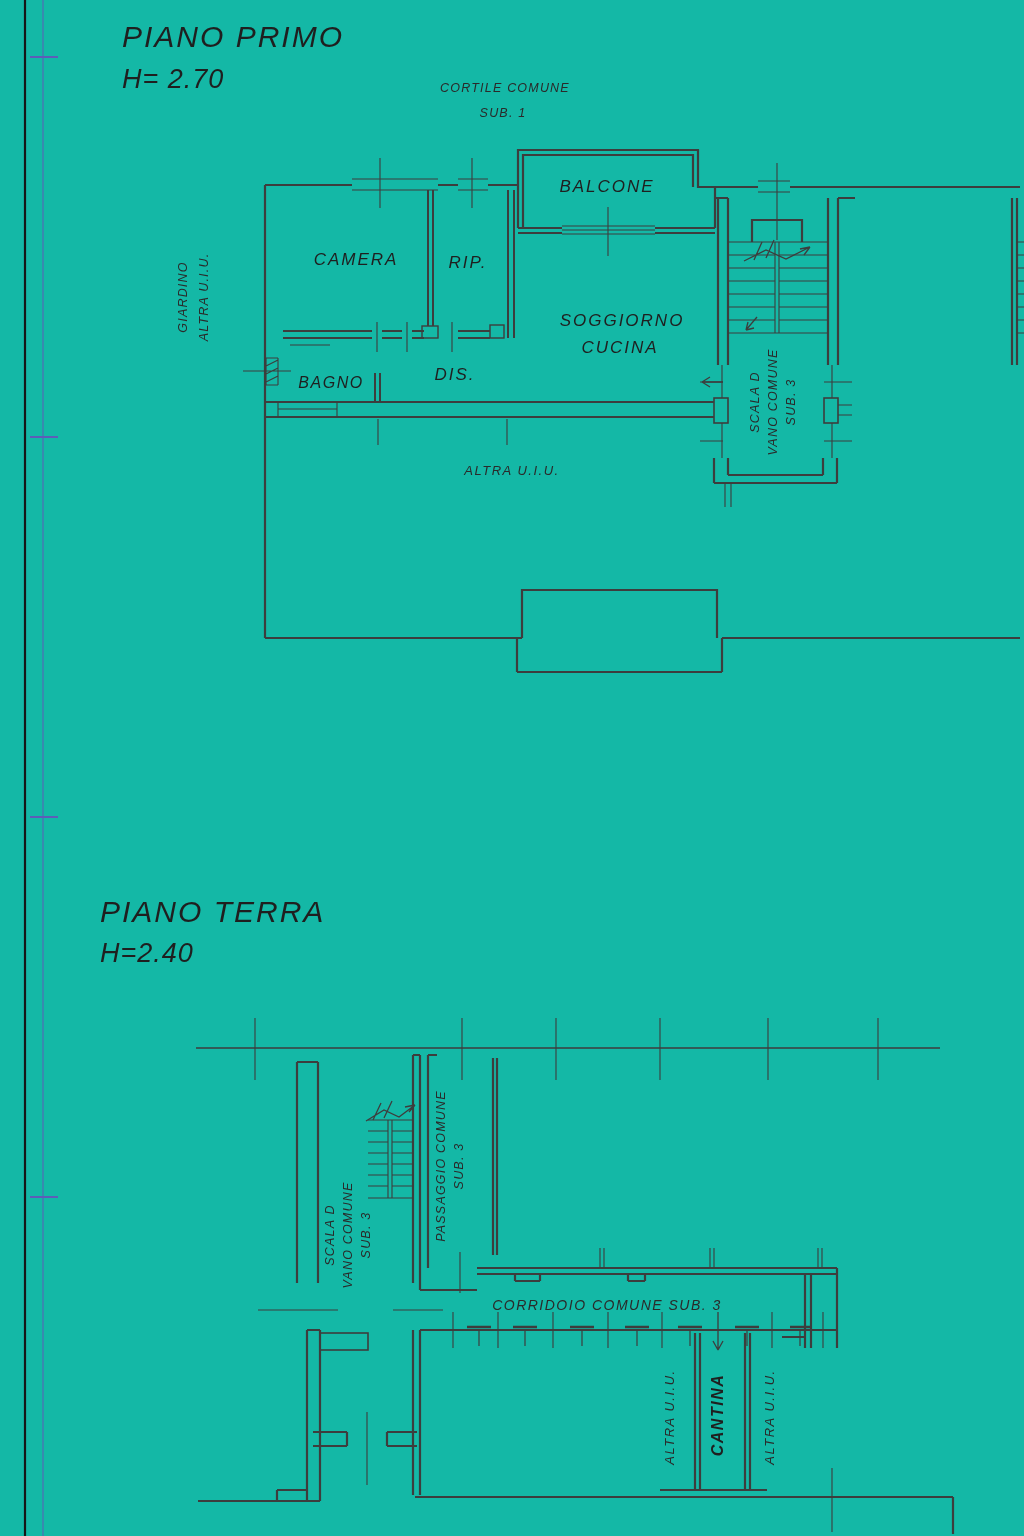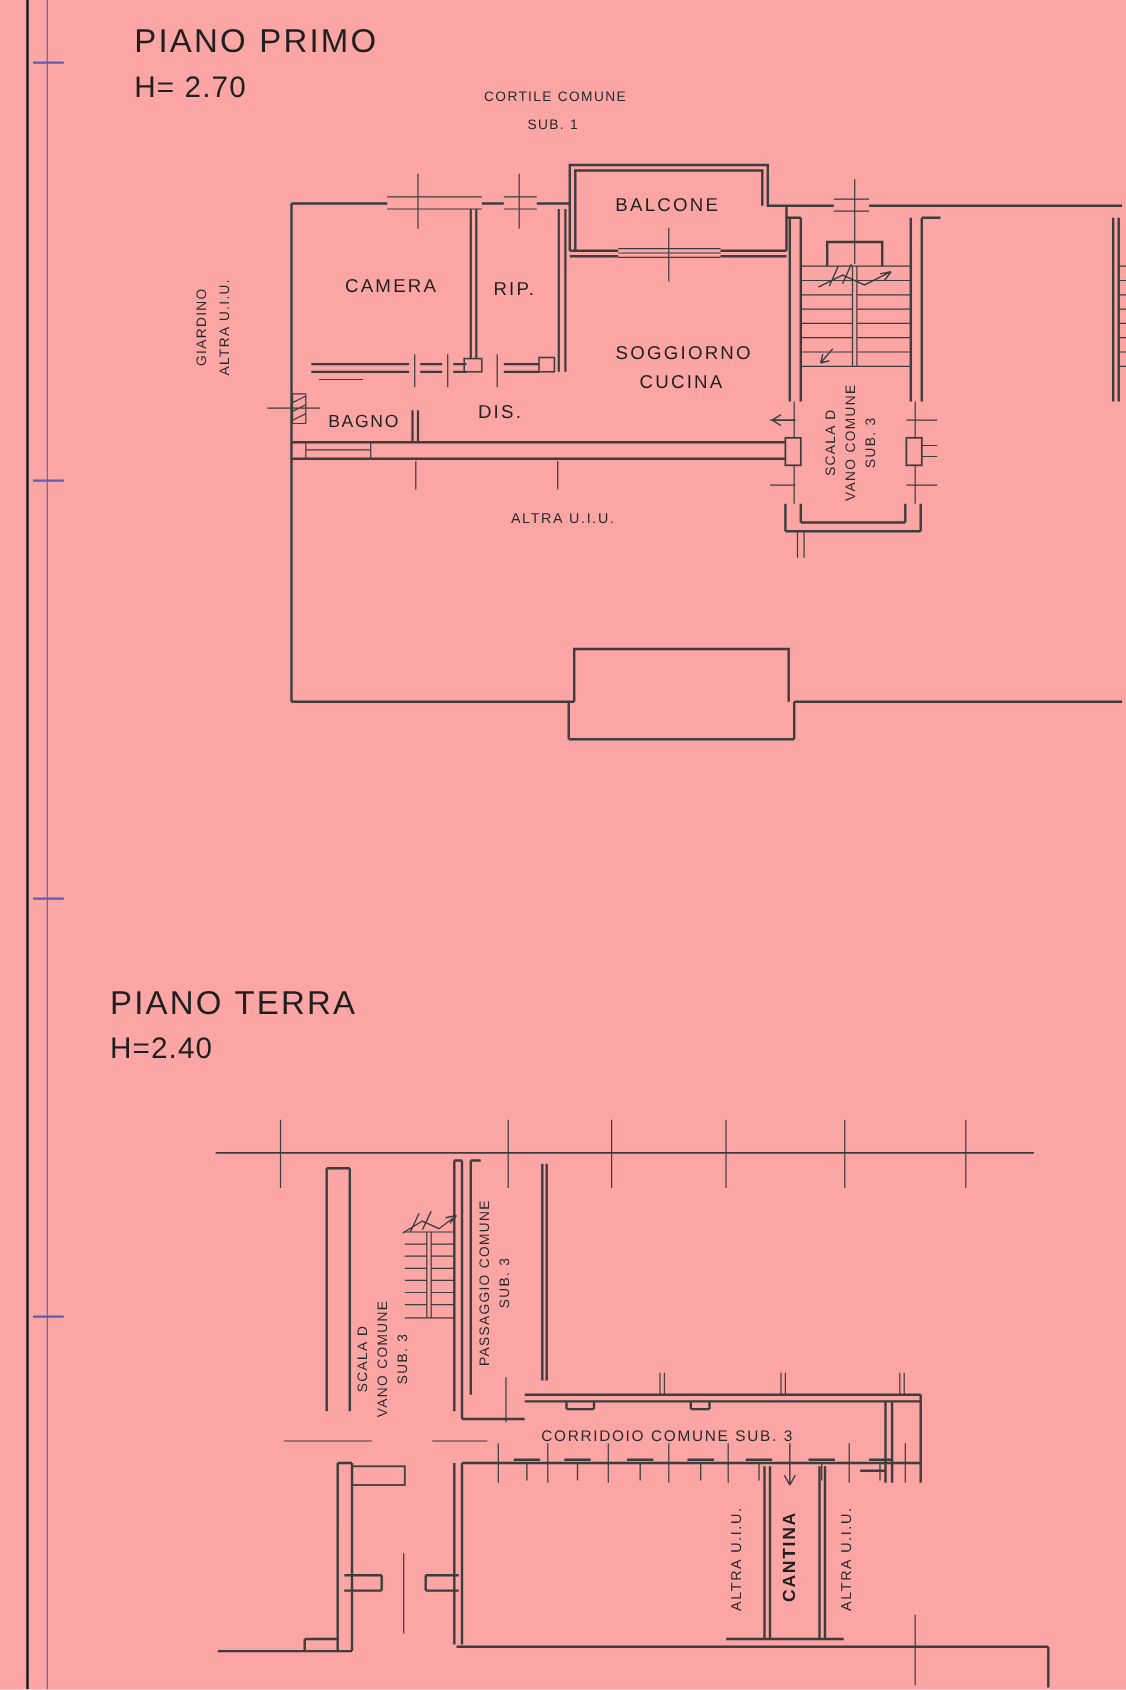--- a/index.html
+++ b/index.html
@@ -1,22 +1,23 @@
 <!DOCTYPE html>
 <html><head>
 <meta charset="utf-8">
 <style>
   html,body{margin:0;padding:0;background:#e8e8e8;}
   .sheet{
     position:relative;
     width:1024px;height:1536px;
     margin:0 auto;
-    background:#fca5a5;
+    background:#14b8a6;
     overflow:hidden;
     font-family:"Liberation Sans", sans-serif;
+    font-style:italic;
   }
   svg{display:block;}
   text{
     font-family:"Liberation Sans", sans-serif;
     fill:#1f1f1f;
   }
   .title{font-size:30px;letter-spacing:2px;}
   .subtitle{font-size:27px;letter-spacing:1px;}
   .room{font-size:17px;letter-spacing:2px;}
   .room-sm{font-size:16px;letter-spacing:1.5px;}

